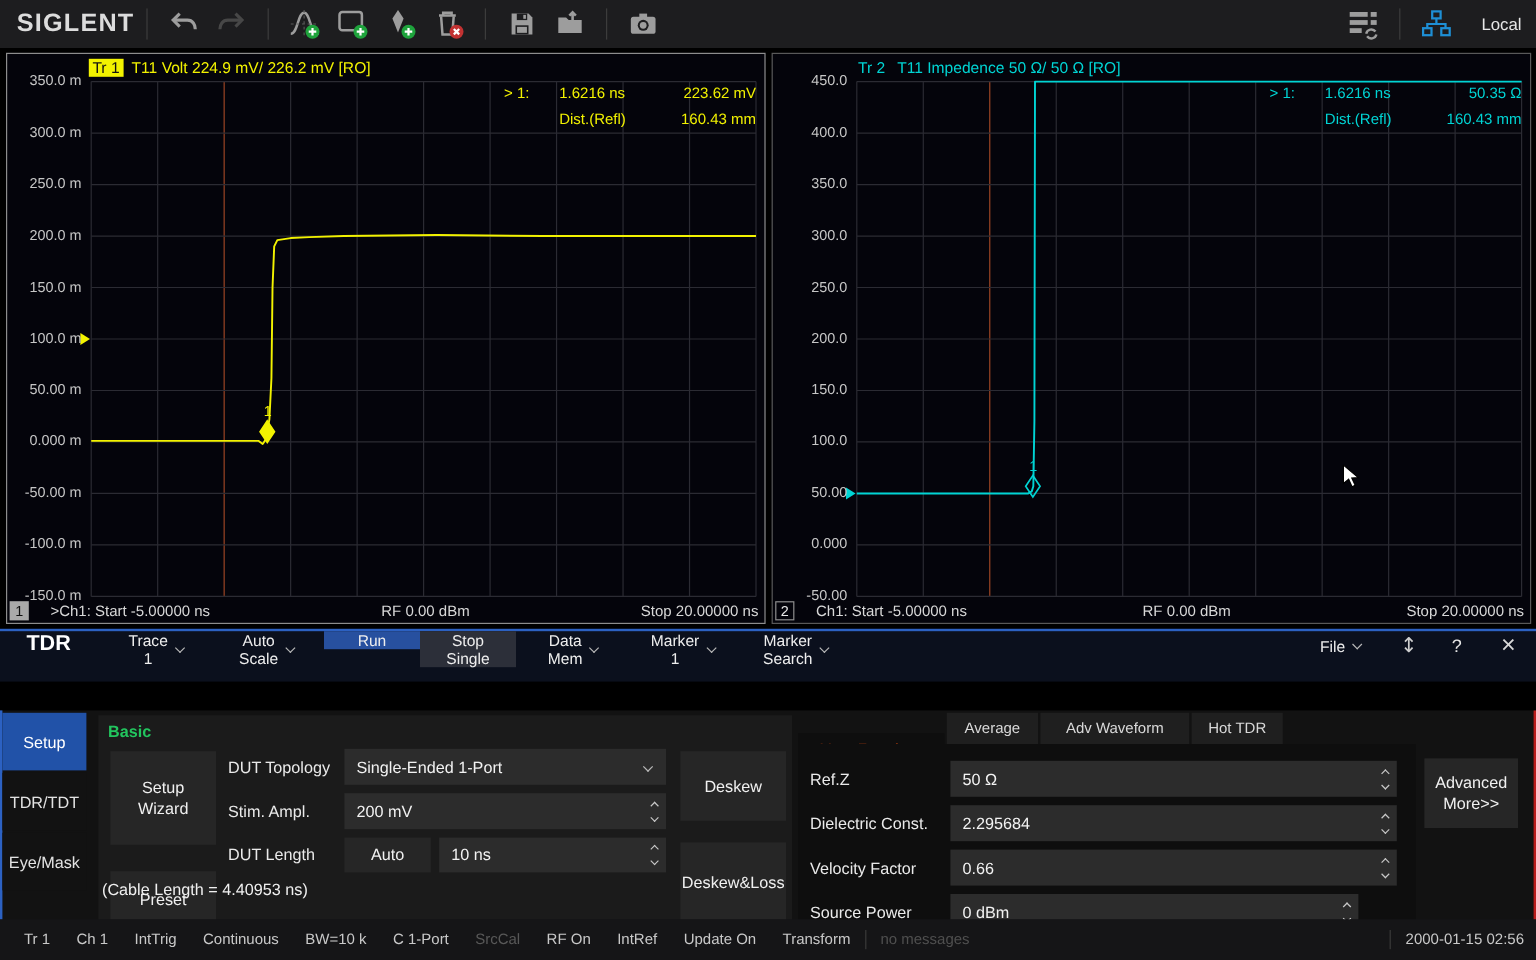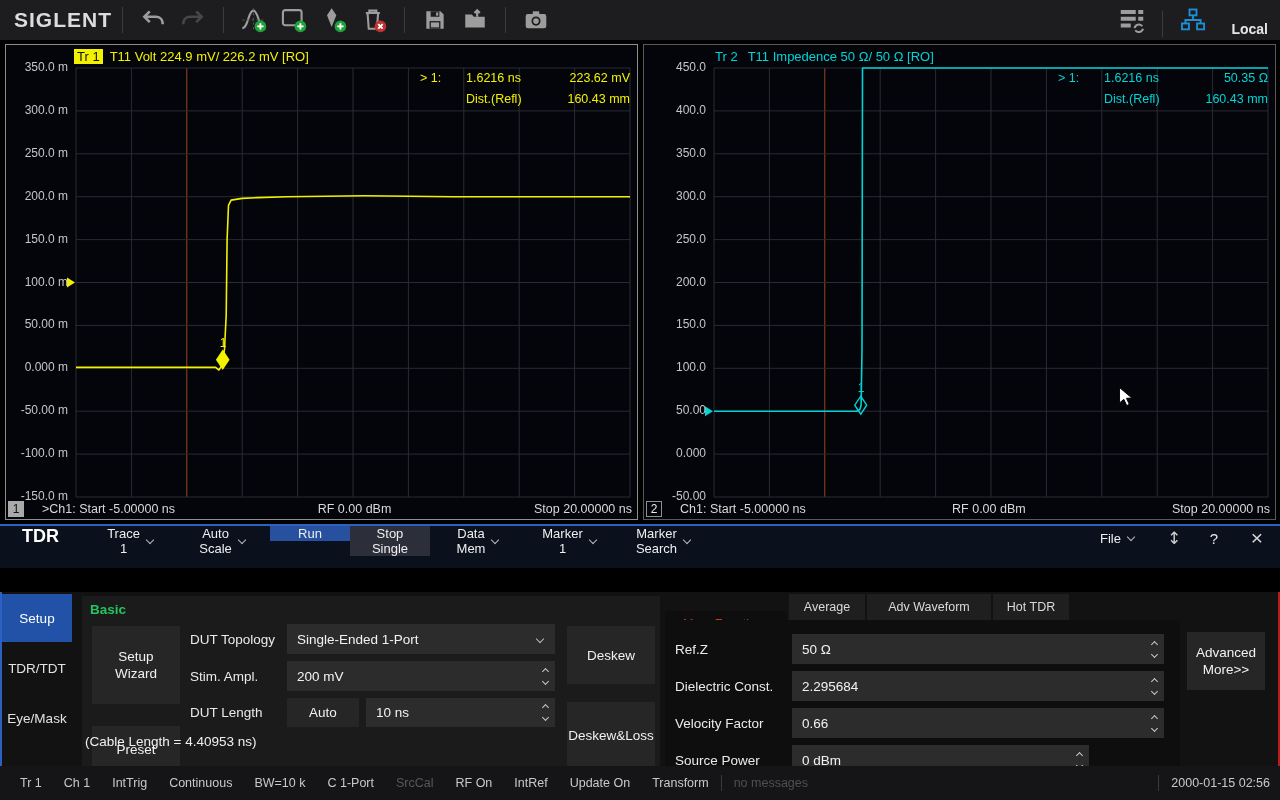--- a/index.html
+++ b/index.html
@@ -7,21 +7,21 @@
     font-family:"Liberation Sans", sans-serif; }
   #screen { position:relative; width:1280px; height:800px; background:#000; }
 
   
   #toolbar { position:absolute; left:0; top:0; width:1280px; height:40px;
     background:#1d1d1f; display:flex; align-items:center; }
   #brand { color:#dcdcdc; font-weight:bold; font-size:21px; letter-spacing:1px;
     margin-left:14px; }
   .tsep { width:1px; height:26px; background:#3c3c3c; margin:0 10px; }
   .ticon { width:40px; height:34px; display:flex; align-items:center; justify-content:center; }
-  #toolbar-right { margin-left:auto; display:flex; align-items:flex-end; margin-right:12px;font-weight:bold; }
+  #toolbar-right { margin-left:auto; display:flex; align-items:center; margin-right:12px; }
   #local-label { color:#e6e6e6; font-size:14px; margin-left:18px; }
 
   
   .panel { position:absolute; top:44px; width:633px; height:476px; background:#04040b; }
   #win1 { left:5px;  border:1px solid #8d8d8d; }
   #win2 { left:643px; border:1px solid #595959; }
   .cplot { position:absolute; left:0; top:0; }
   .chead { position:absolute; left:68px; top:3px; height:17px; display:flex;
     align-items:center; font-size:13px; white-space:nowrap; z-index:3; }
   .trbadge { padding:0 3px; margin-right:7px; }
@@ -440,21 +440,21 @@
         </div>
         <div class="flabel" style="left:10px; top:96px">Velocity Factor</div>
         <div class="field" style="left:127px; top:88px; width:372px; height:30px">
           <span>0.66</span>
           <span class="spin">
               <span class="chev up"></span>
               <span class="chev"></span>
             </span>
         </div>
         <div class="flabel" style="left:10px; top:133px">Source Power</div>
-        <div class="field" style="left:127px; top:125px; width:297px; height:30px">
+        <div class="field" style="left:127px; top:125px; width:340px; height:30px">
           <span>0 dBm</span>
           <span class="spin">
               <span class="chev up"></span>
               <span class="chev"></span>
             </span>
         </div>
       </div>
     </div>
 
     <div class="cbtn" id="adv-btn">

